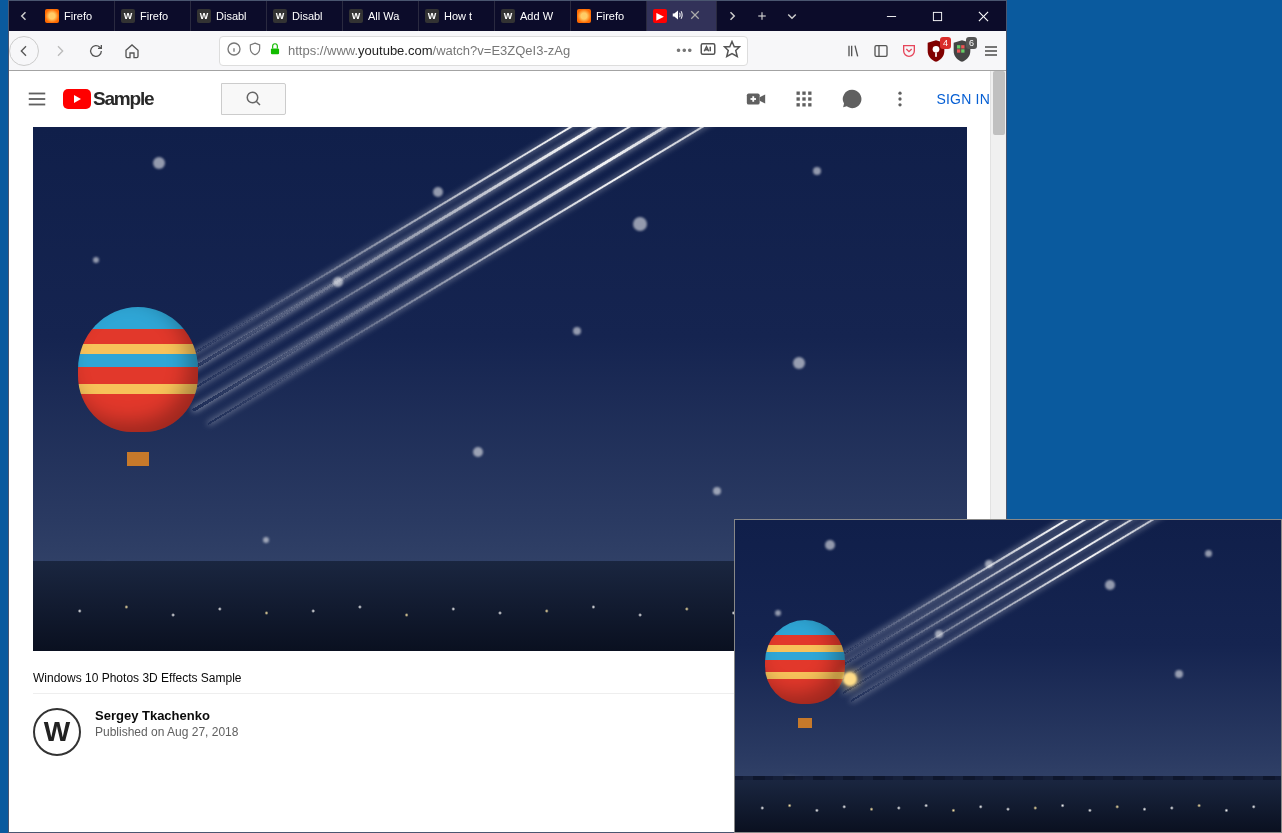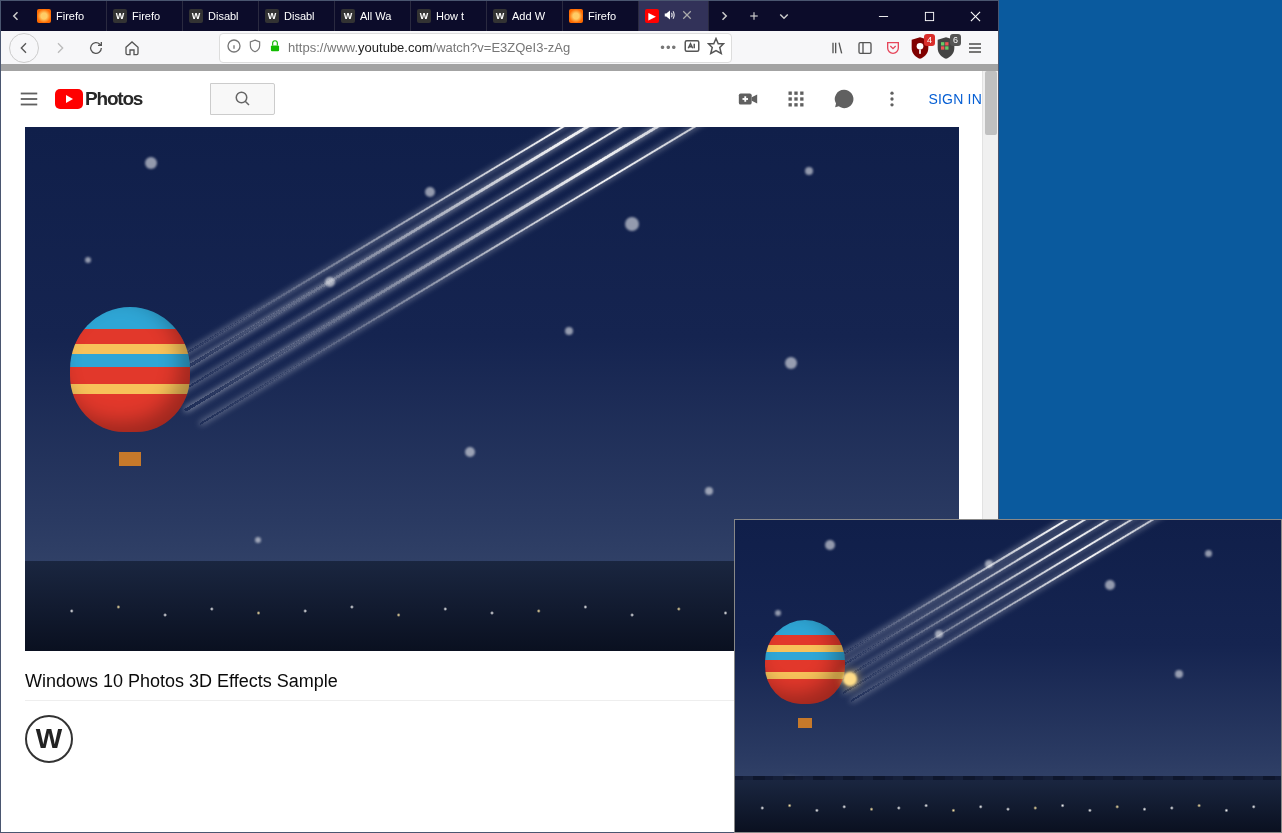--- a/index.html
+++ b/index.html
@@ -1,36 +1,36 @@
 <!DOCTYPE html>
 <html><head>
 <meta charset="utf-8">
 <style>
 * { margin:0; padding:0; box-sizing:border-box; }
 body { font-family: Arial, sans-serif; width:1282px; height:833px; background:#0a5a9e; overflow:hidden; position:relative; }
 
 
-.browser { position:absolute; top:0; left:0; width:999px; height:833px; background:#fff; border:1px solid #4a5670; display:flex; flex-direction:column; }
+.browser { position:absolute; top:0; left:8px; width:999px; height:833px; background:#fff; border:1px solid #4a5670; display:flex; flex-direction:column; }
 
 
 .tabbar { height:30px; background:#0c0c2a; display:flex; align-items:center; color:#fff; font-size:11px; }
 .tabnav { width:30px; height:30px; display:flex; align-items:center; justify-content:center; color:#ccc; }
 .tabnav svg { width:12px; height:12px; }
 .tab { width:76px; height:30px; display:flex; align-items:center; padding:0 6px; border-right:1px solid #2a2a40; overflow:hidden; white-space:nowrap; gap:5px; }
 .tab.active { background:#323259; }
 .tabicon { width:14px; height:14px; flex:0 0 14px; background:#333; border-radius:2px; display:flex; align-items:center; justify-content:center; font-size:9px; font-weight:bold; }
 .tabicon.w { background:#333; color:#fff; }
 .tabicon.yt { background:#f00; color:#fff; }
 .tab-close { width:14px; height:14px; color:#aaa; }
 .wincontrols { margin-left:auto; display:flex; }
 .wc { width:46px; height:30px; display:flex; align-items:center; justify-content:center; color:#fff; }
 .wc svg { width:11px; height:11px; }
 
 
-.addrbar { height:40px; background:#f7f7f9; border-bottom:7px solid #a3a3a3; display:flex; align-items:center; padding:0 8px; gap:6px; }
+.addrbar { height:40px; background:#f7f7f9; border-bottom:1px solid #a3a3a3; display:flex; align-items:center; padding:0 0; gap:6px; }
 .navbtn { width:30px; height:30px; display:flex; align-items:center; justify-content:center; border-radius:4px; color:#555; }
 .navbtn.back { border:1px solid #ccc; border-radius:50%; }
 .navbtn.disabled { color:#bbb; }
 .navbtn svg { width:16px; height:16px; }
 .urlbox { flex:1; height:30px; background:#fff; border:1px solid #ddd; border-radius:4px; display:flex; align-items:center; padding:0 6px; gap:6px; font-size:13px; color:#777; }
 .urlbox .lock { color:#12bc00; }
 .url-host { color:#222; }
 .addr-actions { display:flex; align-items:center; gap:2px; }
 .addr-actions .navbtn { width:26px; }
 .ext { width:24px; height:24px; display:flex; align-items:center; justify-content:center; position:relative; }
@@ -92,21 +92,21 @@
 .trail { position:absolute; height:2px; background:linear-gradient(90deg, rgba(255,255,255,0) 0%, rgba(255,255,255,0.95) 50%, rgba(255,255,255,0) 100%); box-shadow:0 0 6px rgba(255,255,255,0.8); }
 .balloon { position:absolute; left:45px; top:180px; width:120px; height:170px; }
 .balloon .env { width:120px; height:125px; border-radius:50% 50% 45% 45%; background:
   linear-gradient(180deg, #2fa6d6 0 18%, #e2382b 18% 30%, #f7c25a 30% 38%, #2fa6d6 38% 48%, #e2382b 48% 62%, #f7c25a 62% 70%, #e2382b 70% 100%);
   box-shadow:inset -10px -10px 20px rgba(0,0,0,0.3);
 }
 .balloon .bask { width:22px; height:14px; background:#c7792a; margin:20px auto 0; }
 
 
 .meta { padding:20px 24px 0 24px; }
-.vtitle { font-size:18px; color:#0a0a0a; font-weight:400; margin-bottom:6px; }
+.vtitle { font-size:12px; color:#0a0a0a; font-weight:400; margin-bottom:6px; }
 .metarow { display:flex; align-items:center; color:#606060; font-size:14px; padding:4px 0 12px 0; }
 .metarow .actions { margin-left:auto; display:flex; align-items:center; gap:16px; }
 .actbtn { display:flex; align-items:center; gap:6px; color:#606060; font-size:13px; }
 .actbtn svg { width:20px; height:20px; }
 .sentiment { width:116px; height:2px; background:#909090; margin-left:auto; margin-right:0; }
 .channel { display:flex; align-items:flex-start; gap:14px; padding-top:14px; border-top:1px solid #eee; }
 .avatar { width:48px; height:48px; border-radius:50%; background:#fff; border:2px solid #333; display:flex; align-items:center; justify-content:center; font-weight:bold; font-size:28px; color:#222; }
 .chname { font-size:13px; font-weight:bold; color:#0a0a0a; }
 .pubdate { font-size:12px; color:#606060; margin-top:2px; }
 
@@ -316,21 +316,21 @@
     <div class="ythead">
       <div class="ytmenu">
           <svg width="22" height="22" viewBox="0 0 24 24" stroke="currentColor" stroke-width="2">
             <line x1="3" y1="6" x2="21" y2="6"></line>
             <line x1="3" y1="12" x2="21" y2="12"></line>
             <line x1="3" y1="18" x2="21" y2="18"></line>
           </svg>
         </div>
       <div class="ytlogo">
         <div class="tri"></div>
-        <div class="txt">Photos</div>
+        <div class="txt">Sample</div>
       </div>
       <div class="ytsearchwrap">
         <div class="ytsearchbtn">
             <svg width="18" height="18" viewBox="0 0 24 24" fill="none" stroke="#666" stroke-width="2">
               <circle cx="10" cy="10" r="7"></circle>
               <line x1="20" y1="20" x2="15" y2="15"></line>
             </svg>
           </div>
       </div>
       <div class="ytright">
@@ -404,20 +404,24 @@
 
     <div class="meta">
       <h1 class="vtitle">Windows 10 Photos 3D Effects Sample</h1>
       <div style="display:flex">
           <div class="sentiment"></div>
         </div>
       <div class="channel">
         <div class="avatar">
             <span>W</span>
           </div>
+        <div>
+          <div class="chname">Sergey Tkachenko</div>
+          <div class="pubdate">Published on Aug 27, 2018</div>
+        </div>
       </div>
     </div>
   </div>
 </div>
 
 <div class="pip">
   <div class="sky" style="position:absolute;inset:0">
     <div class="star" style="width:10px;height:10px;top:20px;left:90px"></div>
     <div class="star" style="width:8px;height:8px;top:40px;left:250px"></div>
     <div class="star" style="width:10px;height:10px;top:60px;left:370px"></div>

